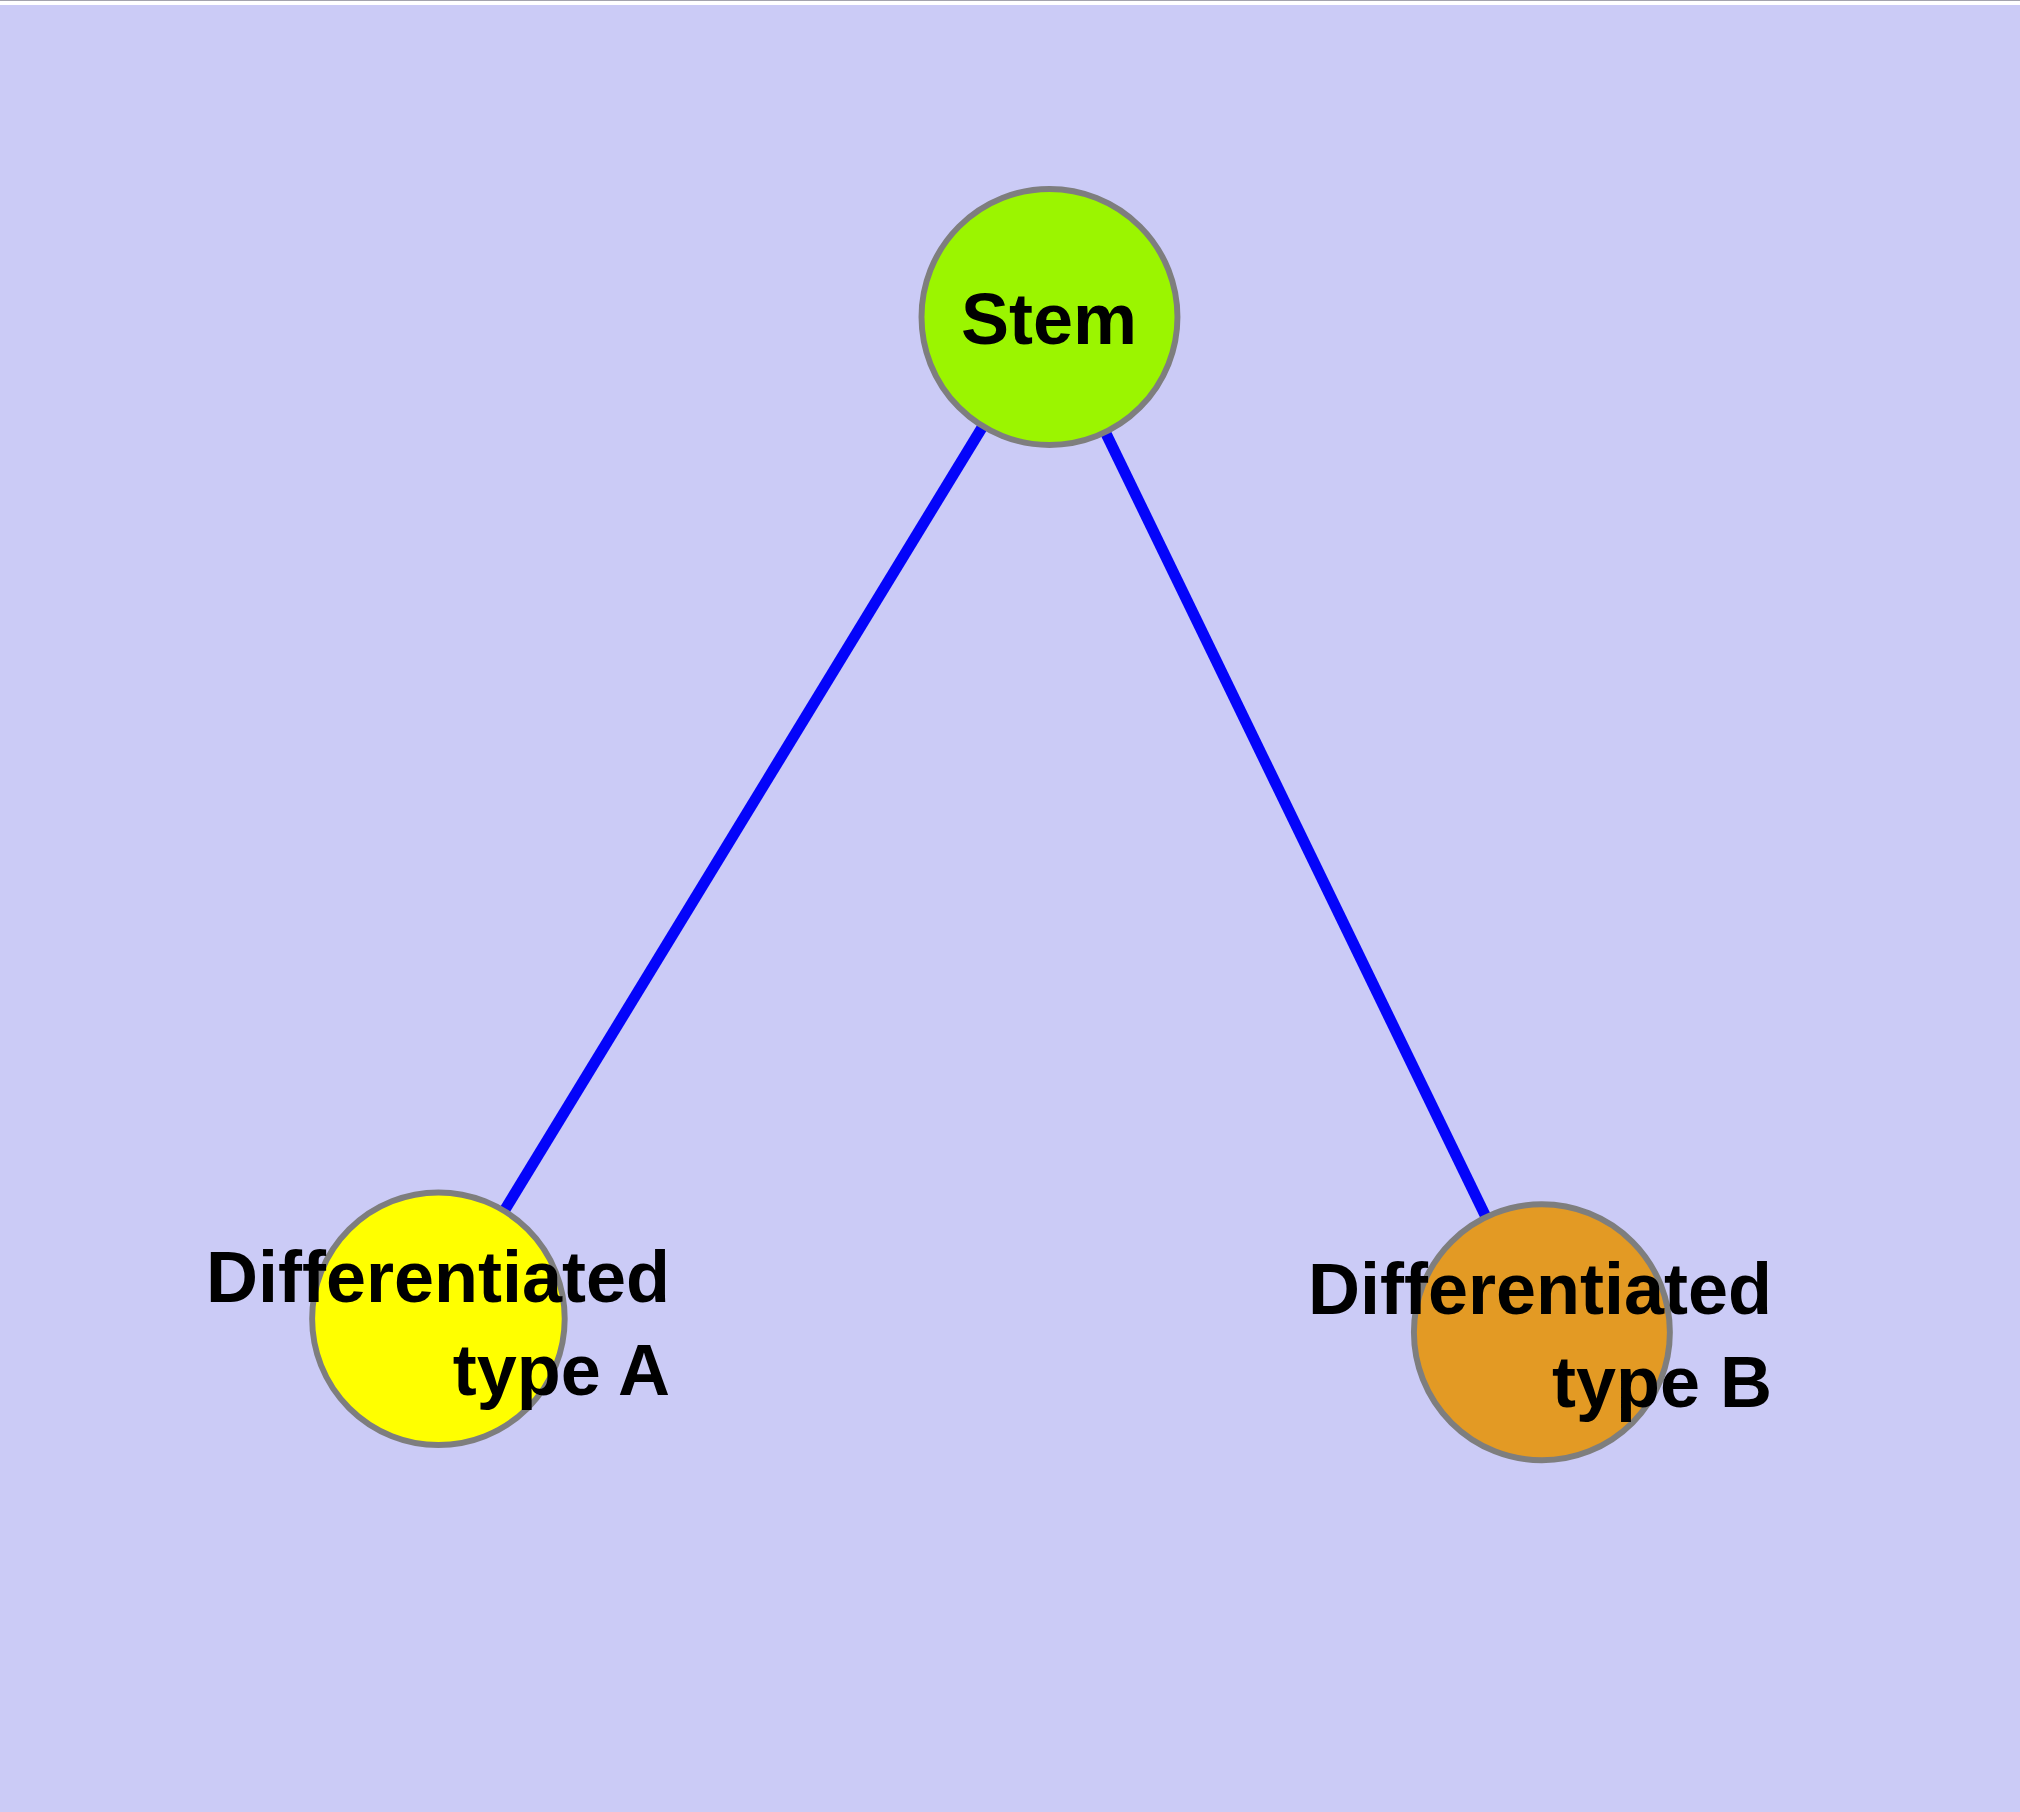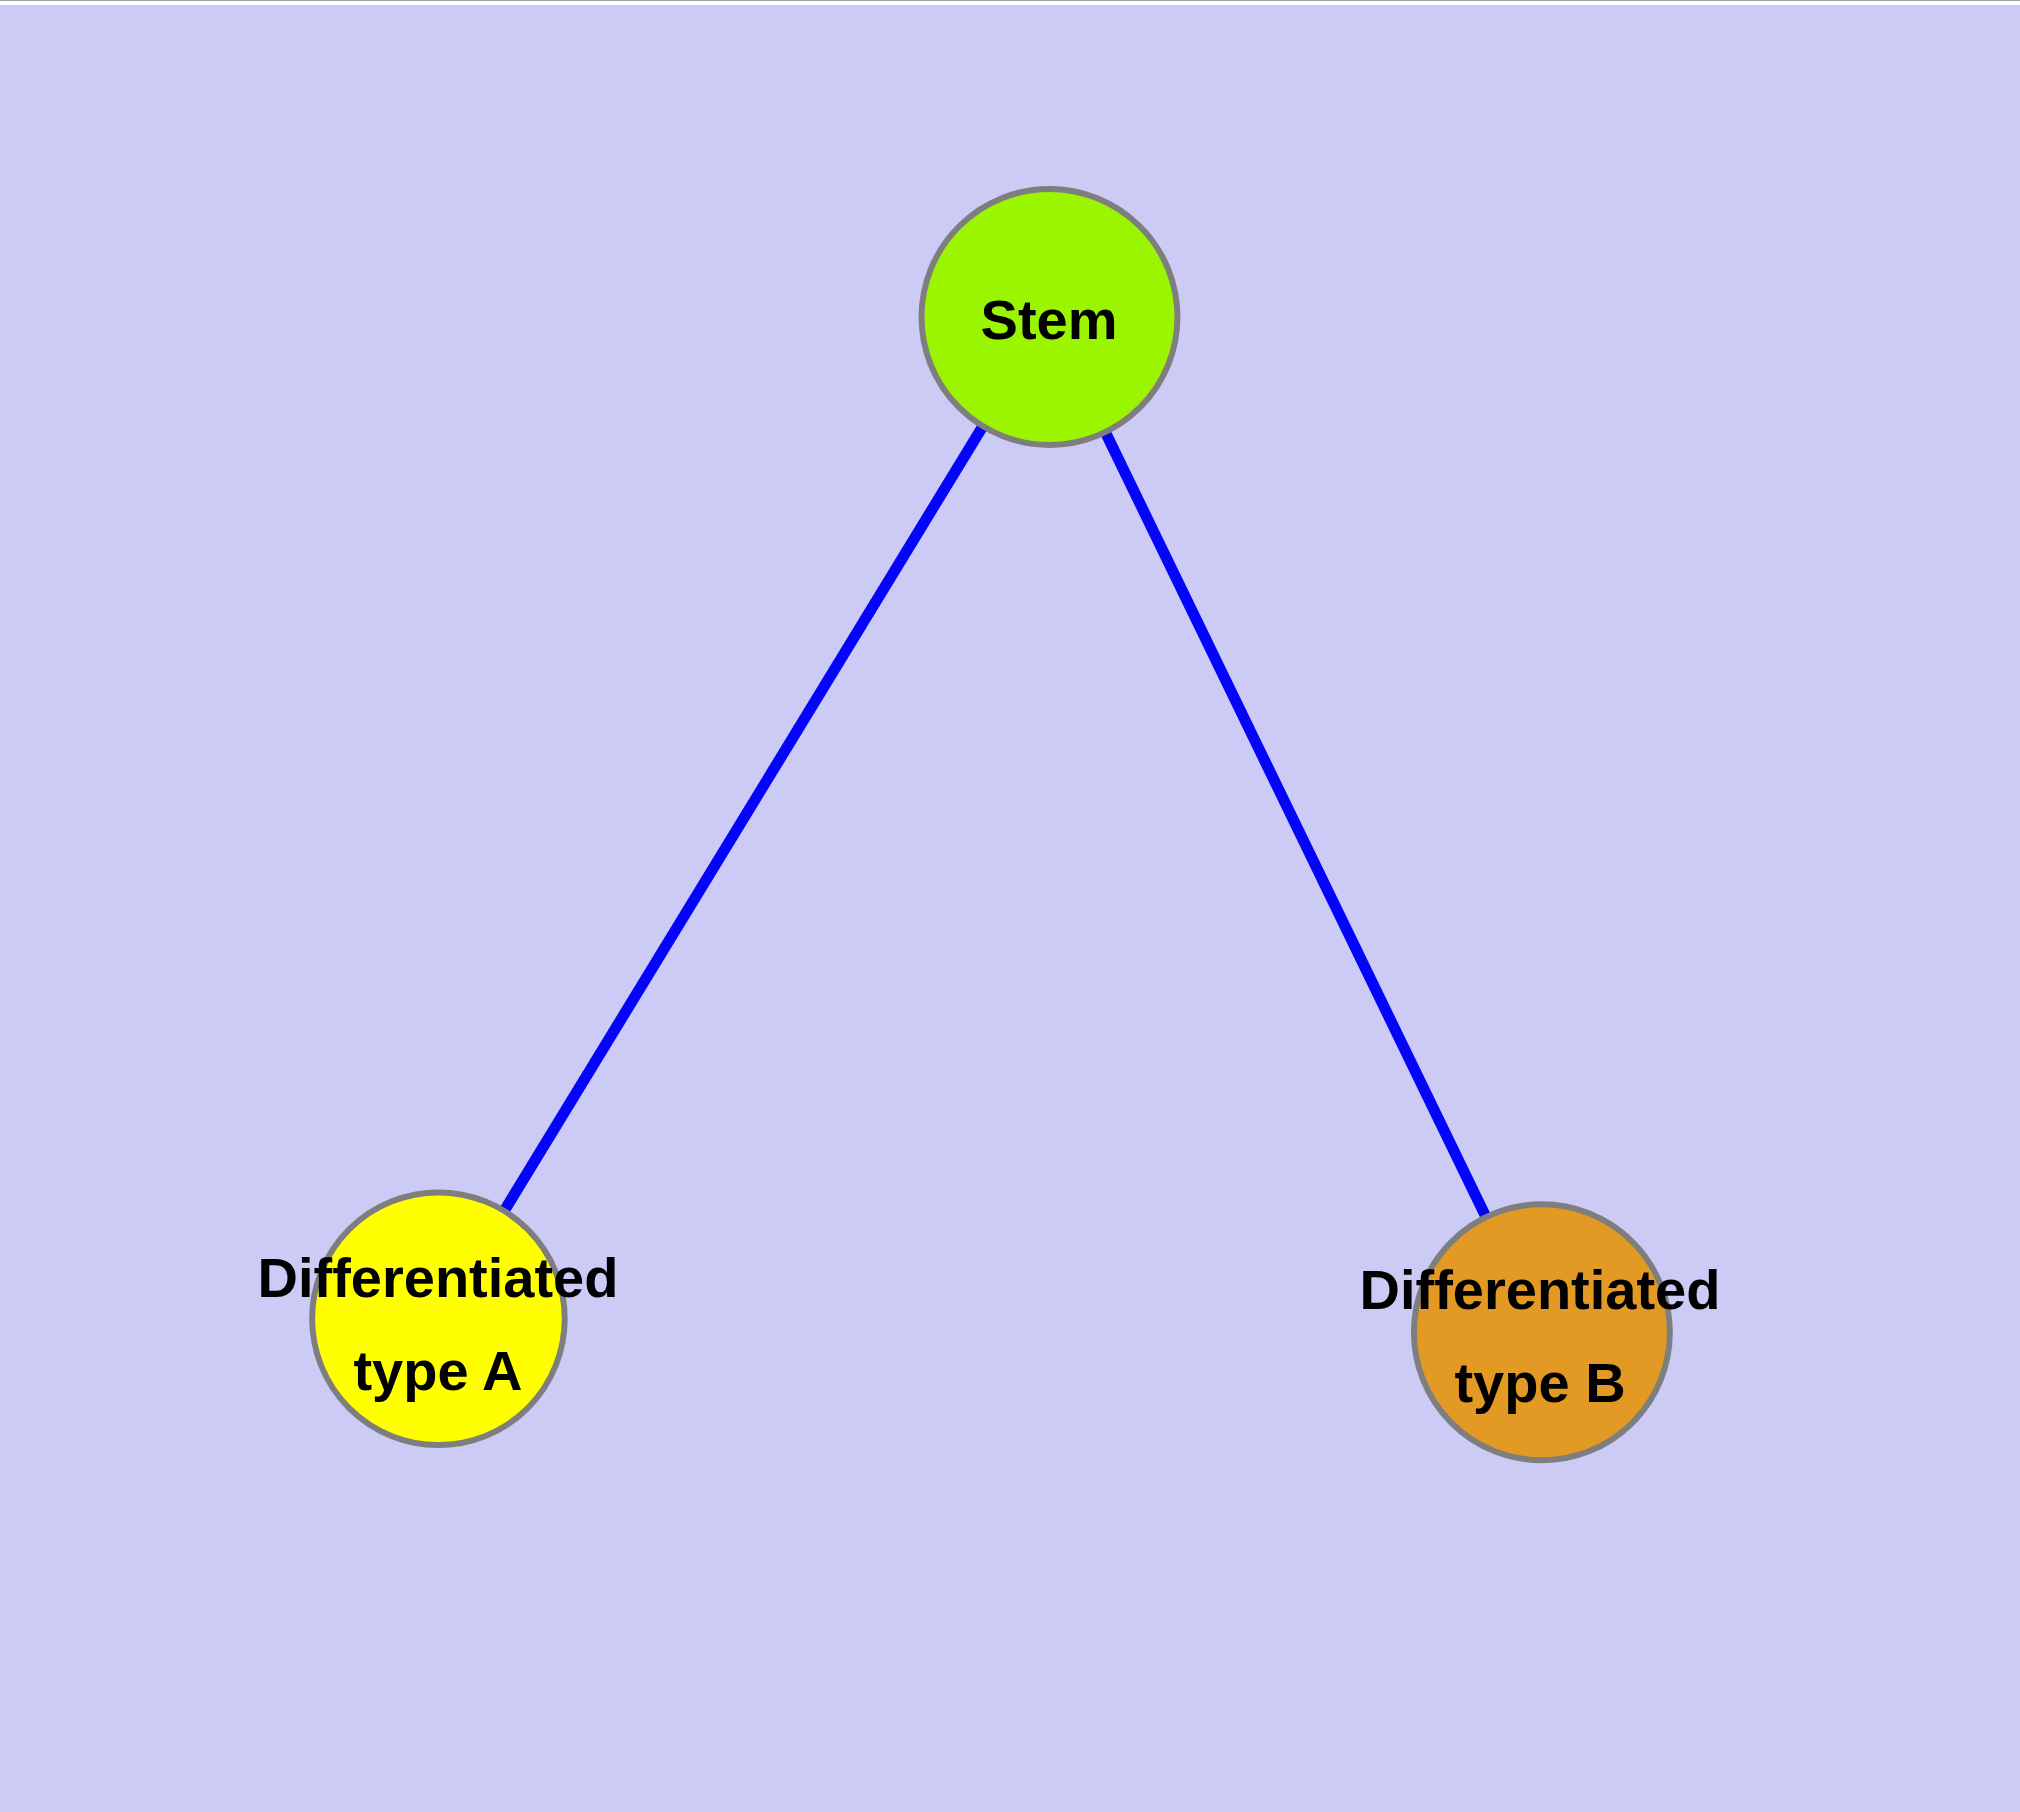--- a/index.html
+++ b/index.html
@@ -42,23 +42,23 @@
   }
   .node {
     stroke: var(--node-outline);
     stroke-width: 7px;
   }
   .node-label {
     position: absolute;
     transform: translate(-50%, -50%);
     color: var(--label-color);
     font-weight: bold;
-    font-size: 56px;
+    font-size: 72px;
     line-height: 93px;
-    text-align: center;
+    text-align: right;
     white-space: pre-line;
     pointer-events: none;
   }
 </style>
 </head>
 <body>
 
 <div class="stage">
 
   <svg class="graph" viewBox="0 0 2384 2138" xmlns="http://www.w3.org/2000/svg">

